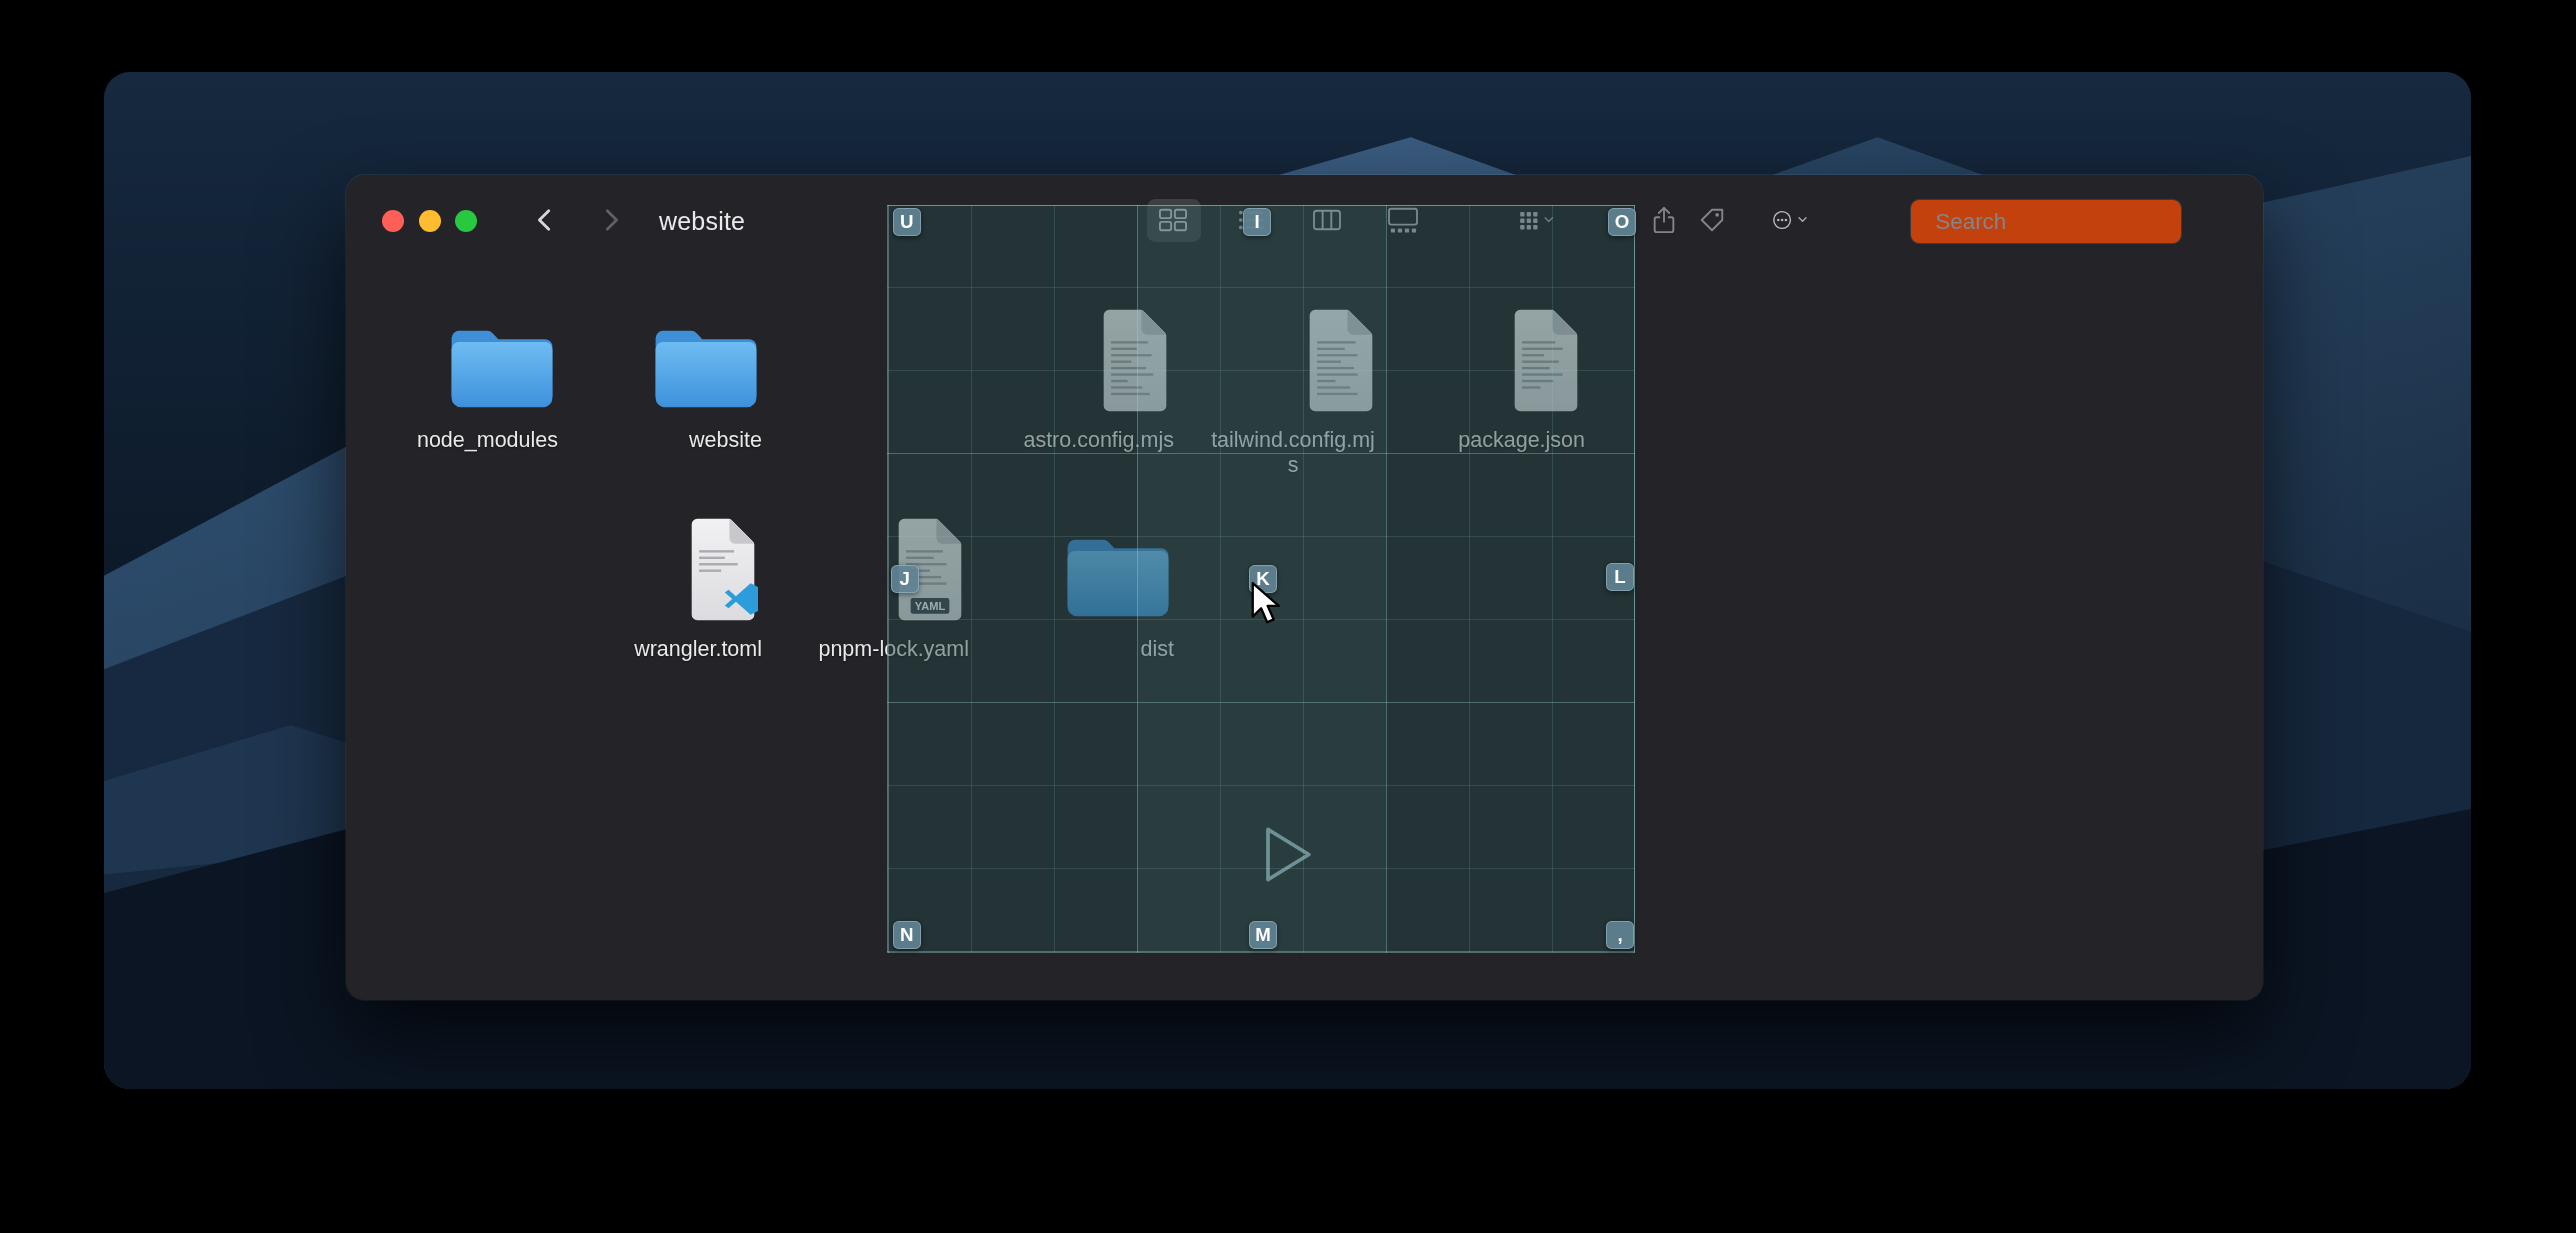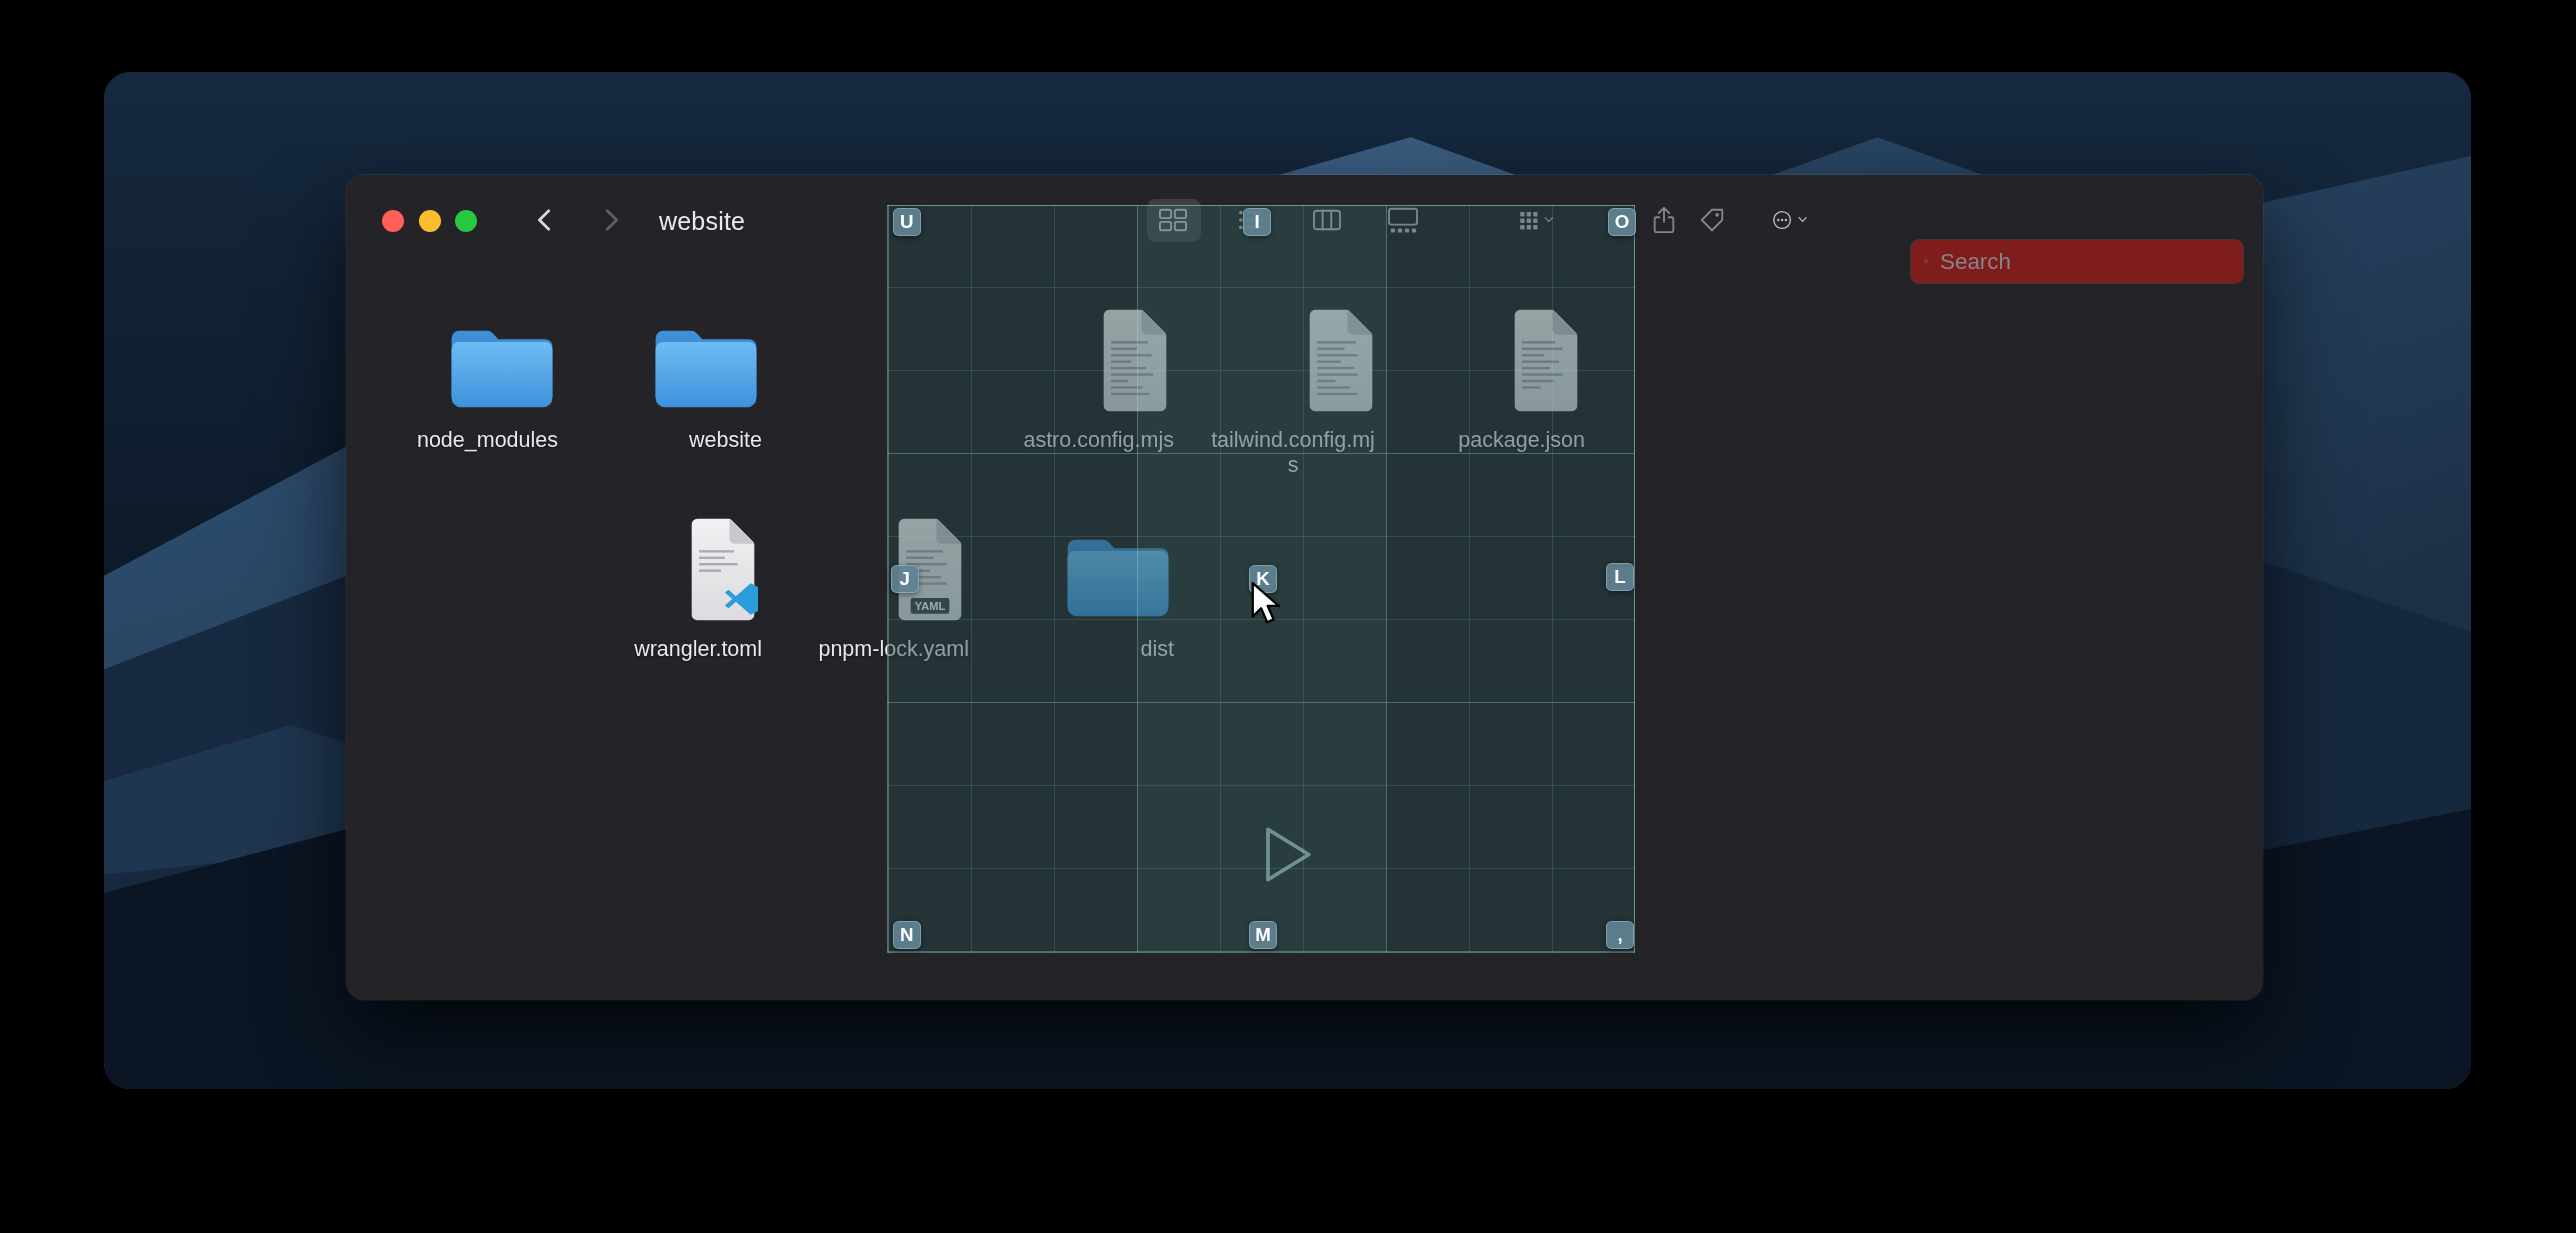--- a/index.html
+++ b/index.html
@@ -20,23 +20,23 @@
   .tl.yellow{left:73px;background:#FEBC2E;}
   .tl.green{left:109px;background:#28C840;}
   .navbtn{position:absolute;top:28px;width:34px;height:34px;display:flex;
           align-items:center;justify-content:center;}
   .wtitle{position:absolute;left:313px;top:32px;font-size:25px;font-weight:400;
           color:#EAEAEC;letter-spacing:0.2px;}
   .viewsel-bg{position:absolute;left:801px;top:24px;width:54px;height:43px;
               border-radius:8.4px;background:#3E3E43;}
   .tbicon{position:absolute;top:28px;display:flex;align-items:center;justify-content:center;
           width:37px;height:34px;}
-  .search{position:absolute;left:1564px;top:24px;width:334px;height:45px;
-          border-radius:9.3px;background:#7f1d1d;border:0.9px solid #3A3A3E;
-          display:flex;align-items:center;padding:0 13px;box-sizing:border-box;margin-top:40px;}
+  .search{position:absolute;left:1564px;top:24px;width:272px;height:45px;
+          border-radius:9.3px;background:#c2410c;border:0.9px solid #3A3A3E;
+          display:flex;align-items:center;padding:0 13px;box-sizing:border-box;}
   .search input{flex:1;background:transparent;border:none;outline:none;
                 color:#C8C8CC;font-size:22.4px;font-family:"Liberation Sans",sans-serif;
                 margin-left:9.3px;}
   .search input::placeholder{color:#85858B;}
 
   
   .file-item{position:absolute;width:187px;display:flex;flex-direction:column;
              align-items:flex-end;}
   .icon-box{height:103px;display:flex;align-items:flex-end;justify-content:center;}
   .file-label{margin-top:15px;font-size:21.5px;line-height:25px;color:#E9E9EB;

